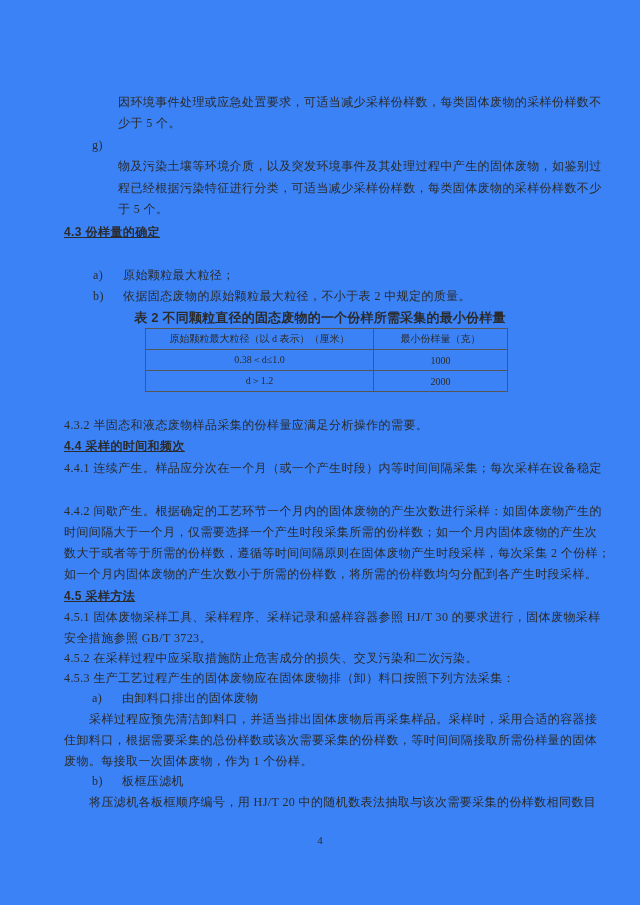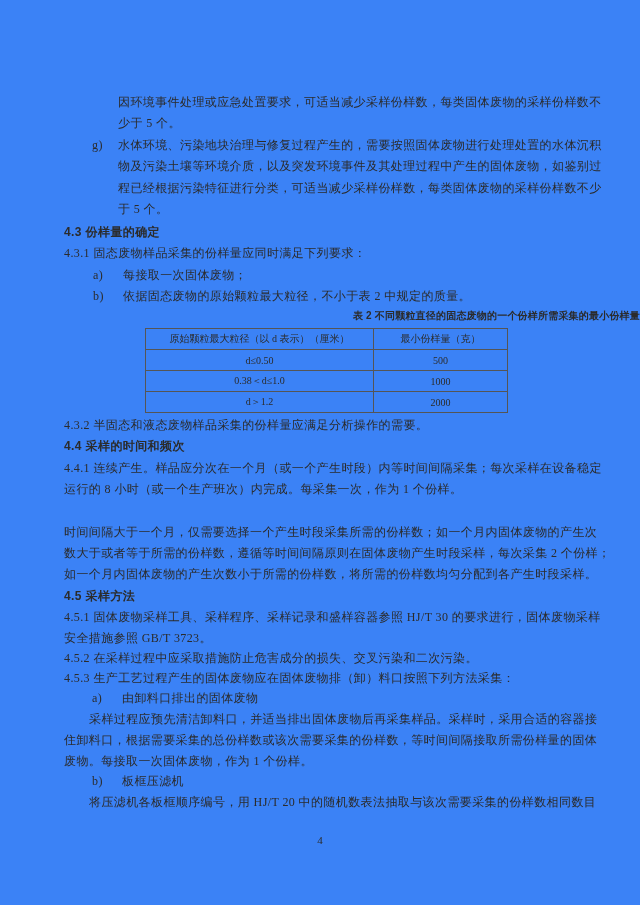--- a/index.html
+++ b/index.html
@@ -4,25 +4,25 @@
 <style>
   html,body { margin:0; padding:0; background:#ffffff; }
   .page {
     position:relative; width:640px; height:905px; background:#3b82f6;
     overflow:hidden; font-family:"Liberation Serif", serif;
   }
   .ln {
     position:absolute; white-space:nowrap;
     font-size:12px; line-height:15px; color:#2b2b2b; letter-spacing:0.4px;
   }
-  .hd { font-family:"Liberation Sans", sans-serif; font-weight:bold; }
+  .hd { font-family:"Liberation Sans", sans-serif; font-weight:bold;text-decoration:underline; }
   .caption {
-    position:absolute; left:0; width:640px; text-align:right;
+    position:absolute; left:0; width:640px; text-align:center;
     font-family:"Liberation Sans", sans-serif; font-weight:bold;
-    font-size:10px; color:#2b2b2b; letter-spacing:0.2px;
+    font-size:13px; color:#2b2b2b; letter-spacing:0.2px;
   }
   table.t2 {
     position:absolute; left:145px; top:328px; width:362px;
     border-collapse:collapse; table-layout:fixed;border-radius:10px;
   }
   table.t2 td {
     border:1px solid #555; height:20px; text-align:center; vertical-align:middle;
     font-size:10px; color:#2b2b2b; padding:0; font-family:"Liberation Serif", serif;
   }
   .pageno {
@@ -32,62 +32,56 @@
 </style>
 </head>
 <body>
 
 <div class="page">
 
   <span class="ln" style="left:118px;top:95px">因环境事件处理或应急处置要求，可适当减少采样份样数，每类固体废物的采样份样数不</span>
   <span class="ln" style="left:118px;top:116px">少于 5 个。</span>
 
   <span class="ln" style="left:92px;top:138px">g)</span>
-  <span class="ln" style="left:118px;top:138px">水体环境、污染地块治理与修复过程产生的，需要按照固体废物进行处理处置的水体沉积</span>
   <span class="ln" style="left:118px;top:159px">物及污染土壤等环境介质，以及突发环境事件及其处理过程中产生的固体废物，如鉴别过</span>
   <span class="ln" style="left:118px;top:181px">程已经根据污染特征进行分类，可适当减少采样份样数，每类固体废物的采样份样数不少</span>
   <span class="ln" style="left:118px;top:202px">于 5 个。</span>
 
   <span class="ln hd" style="left:64px;top:225px">4.3 份样量的确定</span>
-  <span class="ln" style="left:64px;top:246px">4.3.1 固态废物样品采集的份样量应同时满足下列要求：</span>
   <span class="ln" style="left:93px;top:268px">a)</span>
-  <span class="ln" style="left:123px;top:268px">每接取一次固体废物；</span>
+  <span class="ln" style="left:123px;top:268px">原始颗粒最大粒径；</span>
   <span class="ln" style="left:93px;top:289px">b)</span>
   <span class="ln" style="left:123px;top:289px">依据固态废物的原始颗粒最大粒径，不小于表 2 中规定的质量。</span>
 
   <div class="caption" style="top:309px">表 2 不同颗粒直径的固态废物的一个份样所需采集的最小份样量</div>
   <table class="t2">
     <colgroup>
         <col style="width:228px">
         <col style="width:134px">
       </colgroup>
     <tbody>
         <tr>
       <td>原始颗粒最大粒径（以 d 表示）（厘米）</td>
       <td>最小份样量（克）</td>
     </tr>
     <tr>
-      <td>d≤0.50</td>
-      <td>500</td>
-    </tr>
-    <tr>
       <td>0.38＜d≤1.0</td>
       <td>1000</td>
     </tr>
     <tr>
       <td>d＞1.2</td>
       <td>2000</td>
     </tr>
   </tbody>
     </table>
 
   <span class="ln" style="left:64px;top:418px">4.3.2 半固态和液态废物样品采集的份样量应满足分析操作的需要。</span>
   <span class="ln hd" style="left:64px;top:439px">4.4 采样的时间和频次</span>
   <span class="ln" style="left:64px;top:461px">4.4.1 连续产生。样品应分次在一个月（或一个产生时段）内等时间间隔采集；每次采样在设备稳定</span>
-  <span class="ln" style="left:64px;top:482px">运行的 8 小时（或一个生产班次）内完成。每采集一次，作为 1 个份样。</span>
+  <span class="ln" style="left:64px;top:504px">4.4.2 间歇产生。根据确定的工艺环节一个月内的固体废物的产生次数进行采样：如固体废物产生的</span>
   <span class="ln" style="left:64px;top:525px">时间间隔大于一个月，仅需要选择一个产生时段采集所需的份样数；如一个月内固体废物的产生次</span>
   <span class="ln" style="left:64px;top:546px">数大于或者等于所需的份样数，遵循等时间间隔原则在固体废物产生时段采样，每次采集 2 个份样；</span>
   <span class="ln" style="left:64px;top:567px">如一个月内固体废物的产生次数小于所需的份样数，将所需的份样数均匀分配到各产生时段采样。</span>
 
   <span class="ln hd" style="left:64px;top:589px">4.5 采样方法</span>
   <span class="ln" style="left:64px;top:610px">4.5.1 固体废物采样工具、采样程序、采样记录和盛样容器参照 HJ/T 30 的要求进行，固体废物采样</span>
   <span class="ln" style="left:64px;top:631px">安全措施参照 GB/T 3723。</span>
   <span class="ln" style="left:64px;top:651px">4.5.2 在采样过程中应采取措施防止危害成分的损失、交叉污染和二次污染。</span>
   <span class="ln" style="left:64px;top:671px">4.5.3 生产工艺过程产生的固体废物应在固体废物排（卸）料口按照下列方法采集：</span>
 

